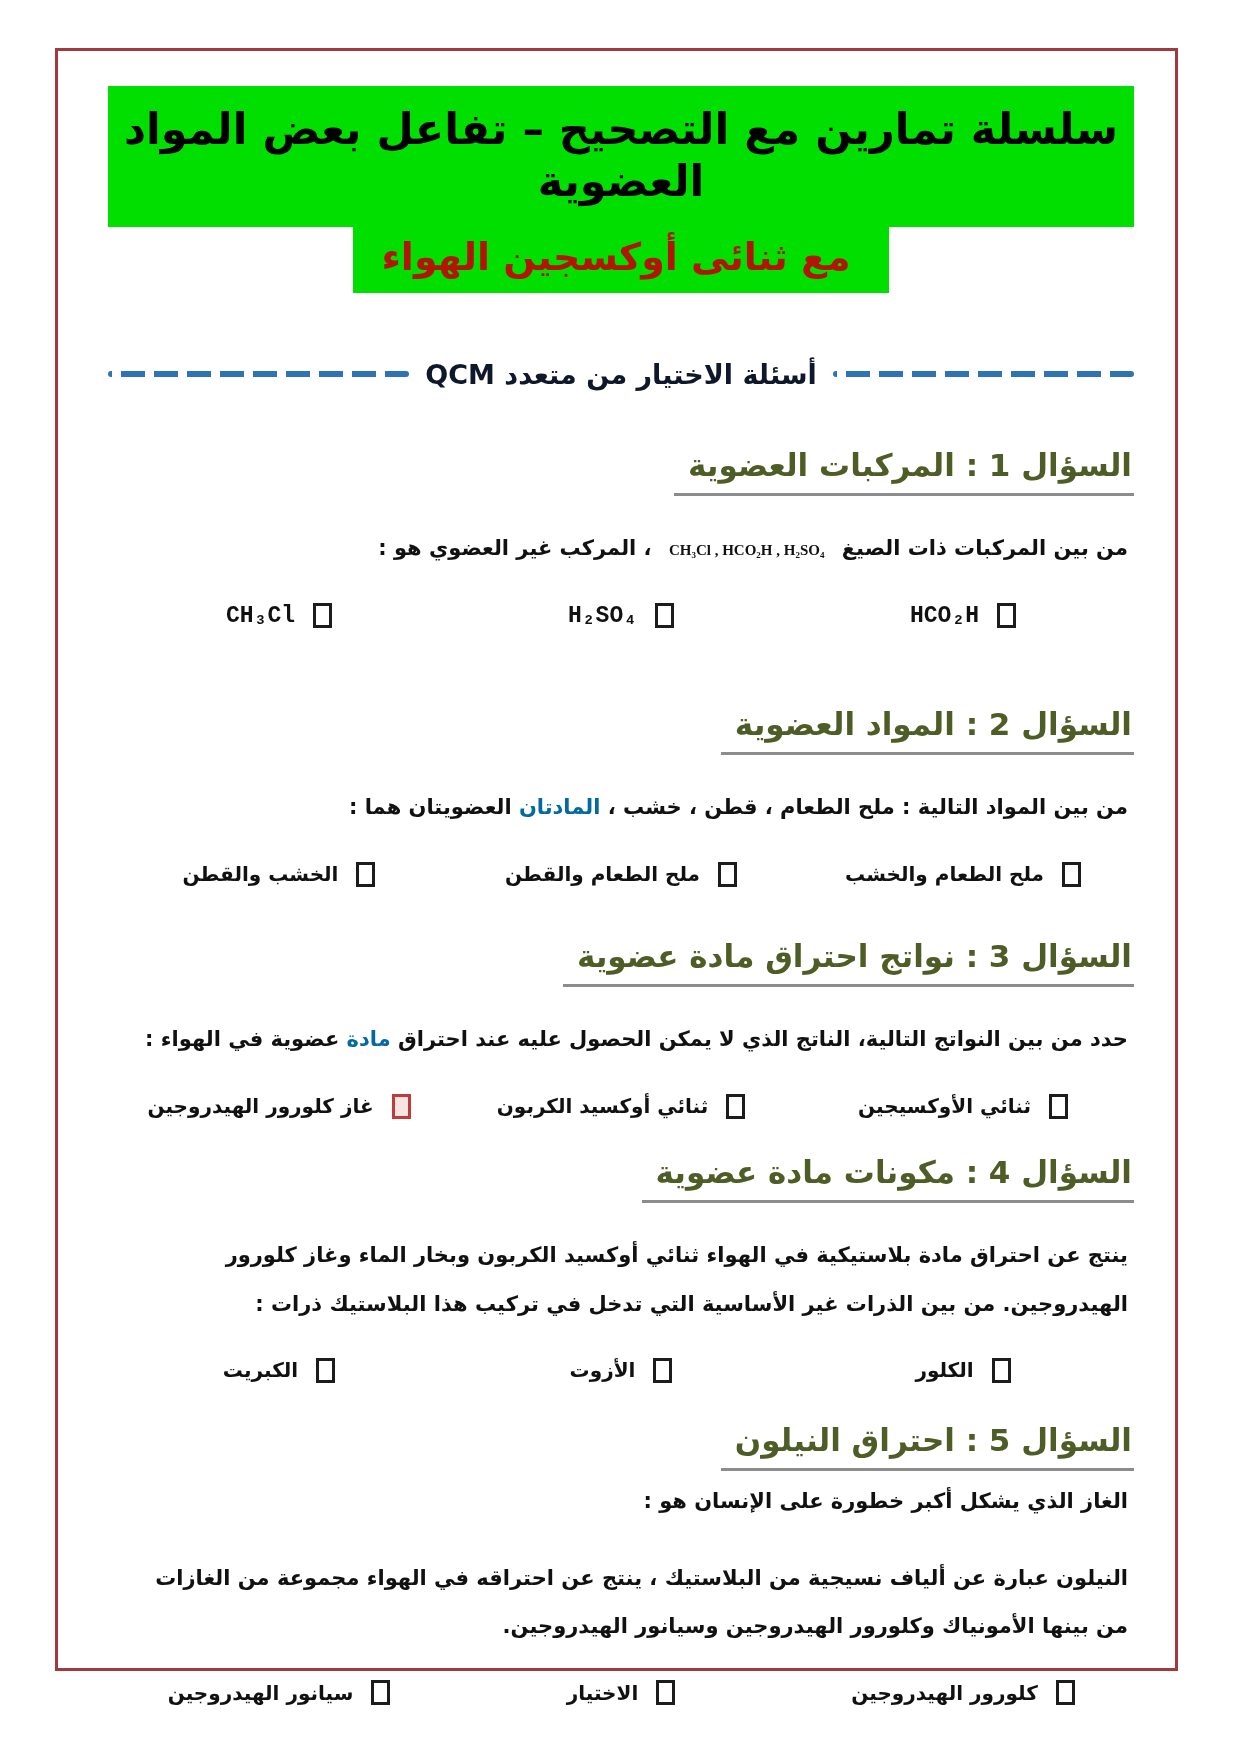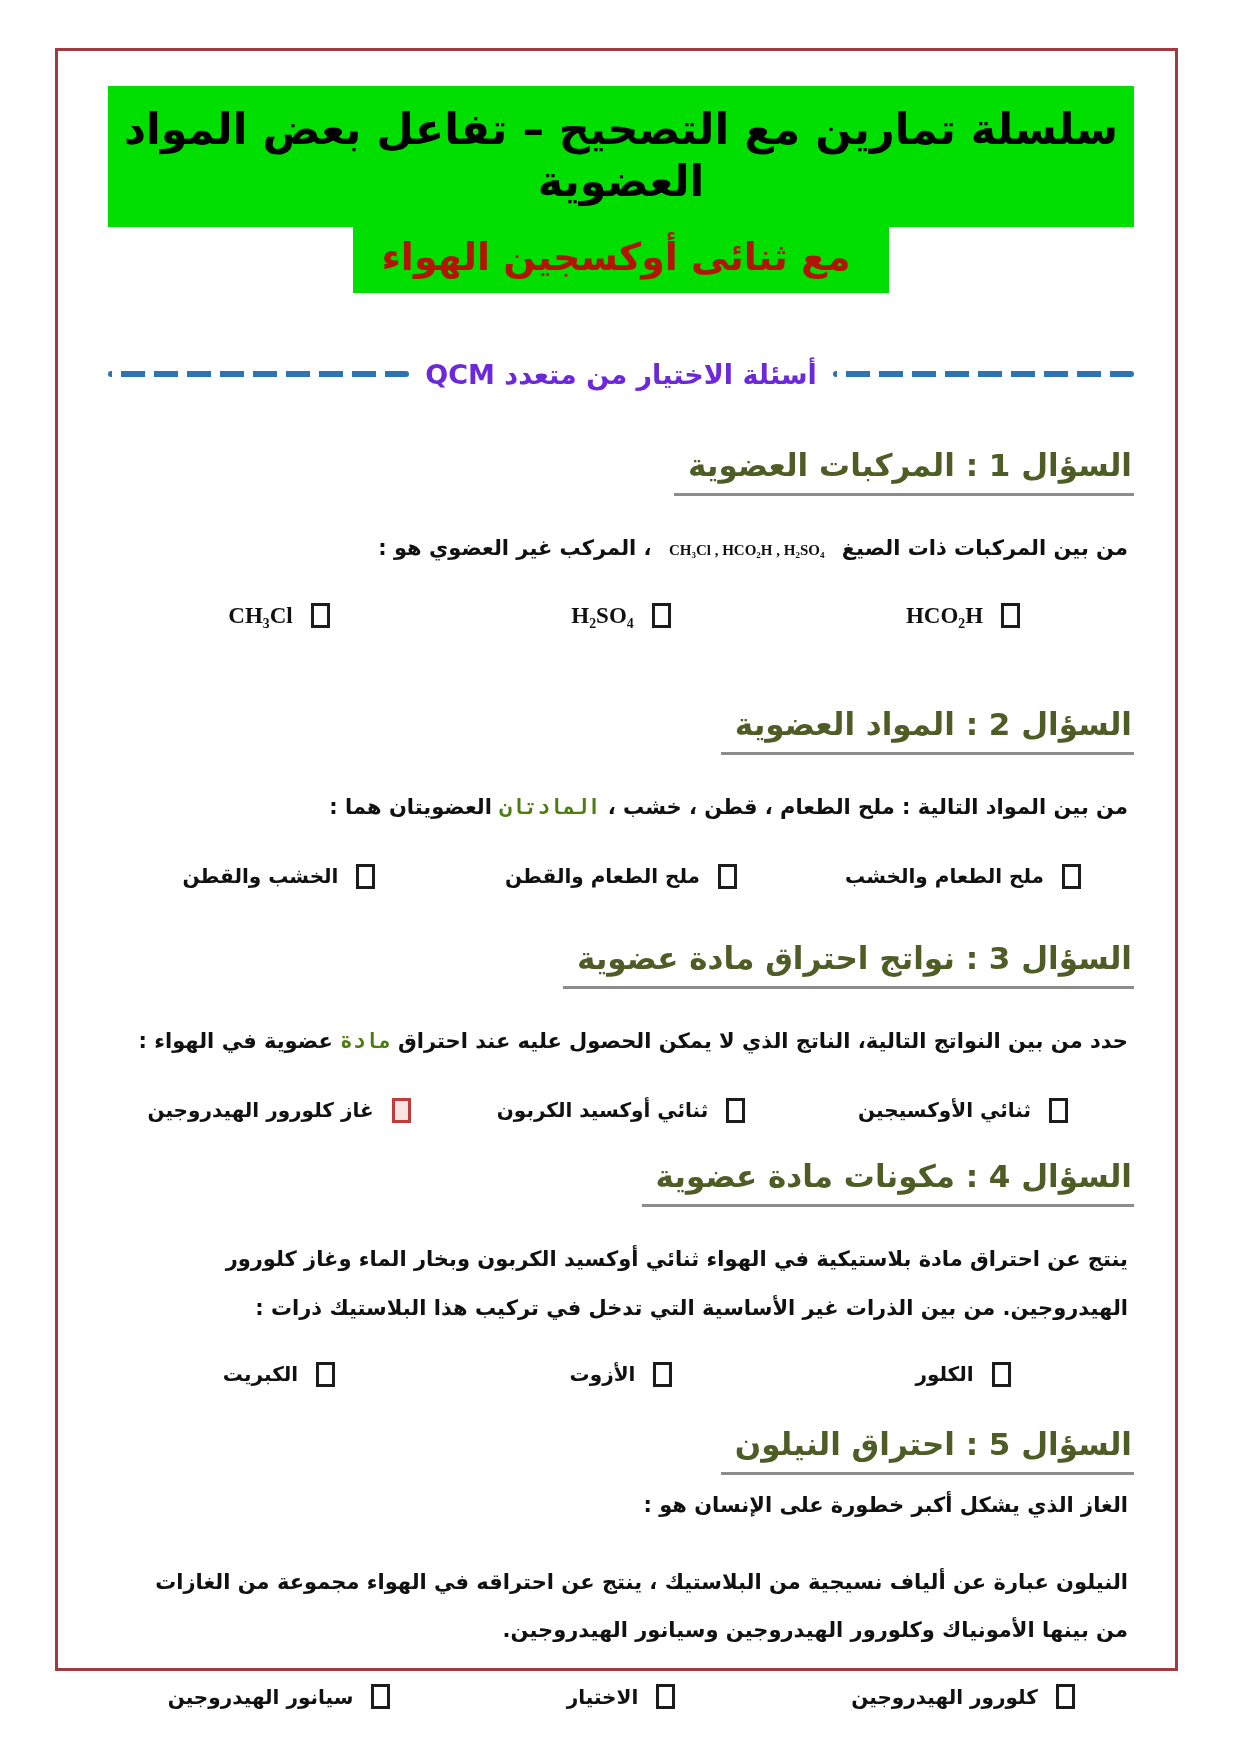--- a/index.html
+++ b/index.html
@@ -55,21 +55,21 @@
     margin-top: 66px;
     gap: 10px;
   }
   .dash-line {
     flex: 1;
     height: 6px;
     background: repeating-linear-gradient(to left, #2e74b5 0 24px, transparent 24px 33px);
     border-radius: 3px;
   }
   .qcm-title {
-    color: #6d28d9;
+    color: #0f172a;
     font-size: 27px;
     font-weight: bold;
     white-space: nowrap;
     padding: 0 6px;
   }
 
   
   .question { margin-top: 58px; }
   .q-header {
     display: inline-block;
@@ -81,21 +81,21 @@
     line-height: 1.15;
   }
   .q-text {
     margin: 28px 6px 0 30px;
     color: #111111;
     font-size: 21px;
     font-weight: bold;
     line-height: 2.3;
     text-align: right;
   }
-  .red-word { color: #4d7c0f; font-family: Liberation Mono, monospace; }
+  .red-word { color: #0369a1; }
   .formula {
     font-family: "Liberation Serif", serif;
     font-size: 15px;
     font-weight: bold;
     padding: 0 10px;
     unicode-bidi: embed;
   }
   .opt-row {
     display: grid;
     grid-template-columns: 1fr 1fr 1fr;
@@ -119,21 +119,21 @@
     border-color: #c23a3a;
     background: #f9e4e4;
   }
   .opt-label {
     color: #111111;
     font-size: 20px;
     font-weight: bold;
     white-space: nowrap;
   }
   .opt-label-formula {
-    font-family: Liberation Serif, serif;
+    font-family: Liberation Mono, monospace;
     font-size: 23px;
     font-weight: bold;
     unicode-bidi: embed;
   }
   
   .q1 { }
   .q2 { margin-top: 78px; }
   .q3 { margin-top: 52px; }
   .q4 { margin-top: 36px; }
   .q5 { margin-top: 40px; }

